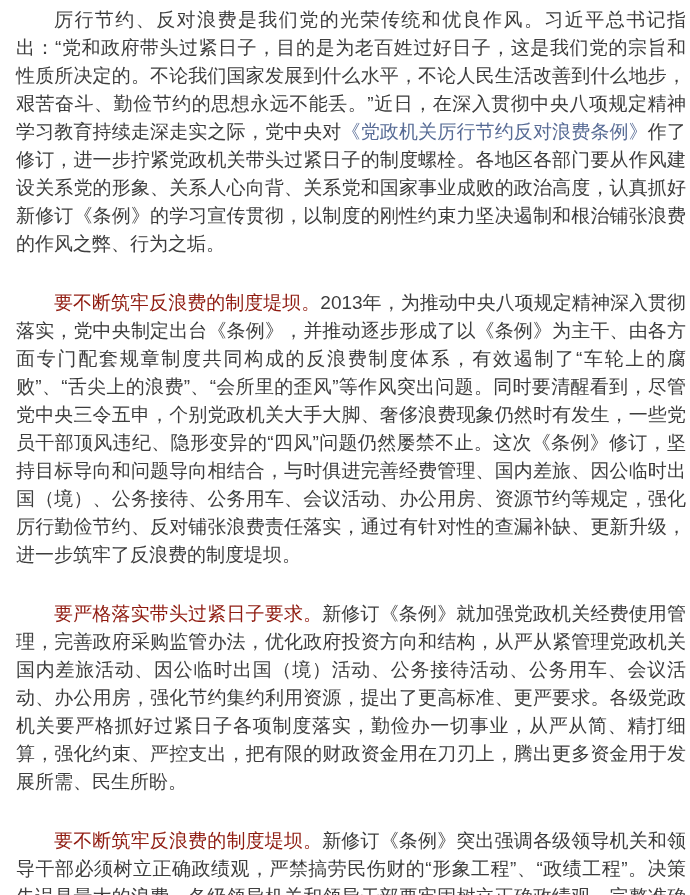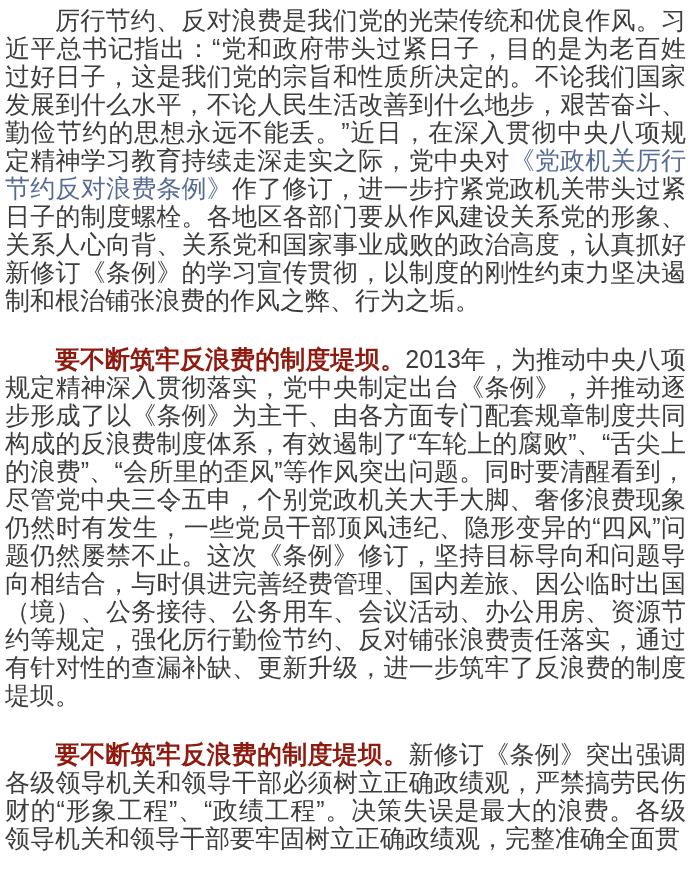--- a/index.html
+++ b/index.html
@@ -10,44 +10,45 @@
     width: 690px;
     height: 895px;
     overflow: hidden;
     background: #ffffff;
     font-family: "Liberation Sans", "DejaVu Sans", sans-serif;
   }
   .article {
     padding: 6px 4px 0 5px;
   }
   .para {
-    margin: 0 0 31px 0;
-    font-size: 25px;
+    margin: 0 0 31px 11px;
+    font-size: 19px;
     line-height: 28px;
     letter-spacing: 0px;
     color: var(--body-text, #3d3d3d);
     text-indent: 2em;
     text-align: justify;
     word-break: break-all;
   }
   .lead {
-    font-weight: bold;
+    font-weight: normal;
     color: var(--lead-heading, #8f1a0f);
   }
   .doc-link {
     color: var(--link, #576b95);
     text-decoration: none;
     cursor: pointer;
   }
 </style>
 </head>
 <body>
 
 <main class="article">
 
   <p class="para"><span>厉行节约、反对浪费是我们党的光荣传统和优良作风。习近平总书记指出：“党和政府带头过紧日子，目的是为老百姓过好日子，这是我们党的宗旨和性质所决定的。不论我们国家发展到什么水平，不论人民生活改善到什么地步，艰苦奋斗、勤俭节约的思想永远不能丢。”近日，在深入贯彻中央八项规定精神学习教育持续走深走实之际，党中央对</span><a class="doc-link" href="#">《党政机关厉行节约反对浪费条例》</a><span>作了修订，进一步拧紧党政机关带头过紧日子的制度螺栓。各地区各部门要从作风建设关系党的形象、关系人心向背、关系党和国家事业成败的政治高度，认真抓好新修订《条例》的学习宣传贯彻，以制度的刚性约束力坚决遏制和根治铺张浪费的作风之弊、行为之垢。</span></p>
 
   <p class="para"><strong class="lead">要不断筑牢反浪费的制度堤坝。</strong><span>2013年，为推动中央八项规定精神深入贯彻落实，党中央制定出台《条例》，并推动逐步形成了以《条例》为主干、由各方面专门配套规章制度共同构成的反浪费制度体系，有效遏制了“车轮上的腐败”、“舌尖上的浪费”、“会所里的歪风”等作风突出问题。同时要清醒看到，尽管党中央三令五申，个别党政机关大手大脚、奢侈浪费现象仍然时有发生，一些党员干部顶风违纪、隐形变异的“四风”问题仍然屡禁不止。这次《条例》修订，坚持目标导向和问题导向相结合，与时俱进完善经费管理、国内差旅、因公临时出国（境）、公务接待、公务用车、会议活动、办公用房、资源节约等规定，强化厉行勤俭节约、反对铺张浪费责任落实，通过有针对性的查漏补缺、更新升级，进一步筑牢了反浪费的制度堤坝。</span></p>
 
+  <p class="para"><strong class="lead">要严格落实带头过紧日子要求。</strong><span>新修订《条例》就加强党政机关经费使用管理，完善政府采购监管办法，优化政府投资方向和结构，从严从紧管理党政机关国内差旅活动、因公临时出国（境）活动、公务接待活动、公务用车、会议活动、办公用房，强化节约集约利用资源，提出了更高标准、更严要求。各级党政机关要严格抓好过紧日子各项制度落实，勤俭办一切事业，从严从简、精打细算，强化约束、严控支出，把有限的财政资金用在刀刃上，腾出更多资金用于发展所需、民生所盼。</span></p>
 
   <p class="para"><strong class="lead">要不断筑牢反浪费的制度堤坝。</strong><span>新修订《条例》突出强调各级领导机关和领导干部必须树立正确政绩观，严禁搞劳民伤财的“形象工程”、“政绩工程”。决策失误是最大的浪费。各级领导机关和领导干部要牢固树立正确政绩观，完整准确全面贯</span></p>
 
 </main>
 
 </body></html>

